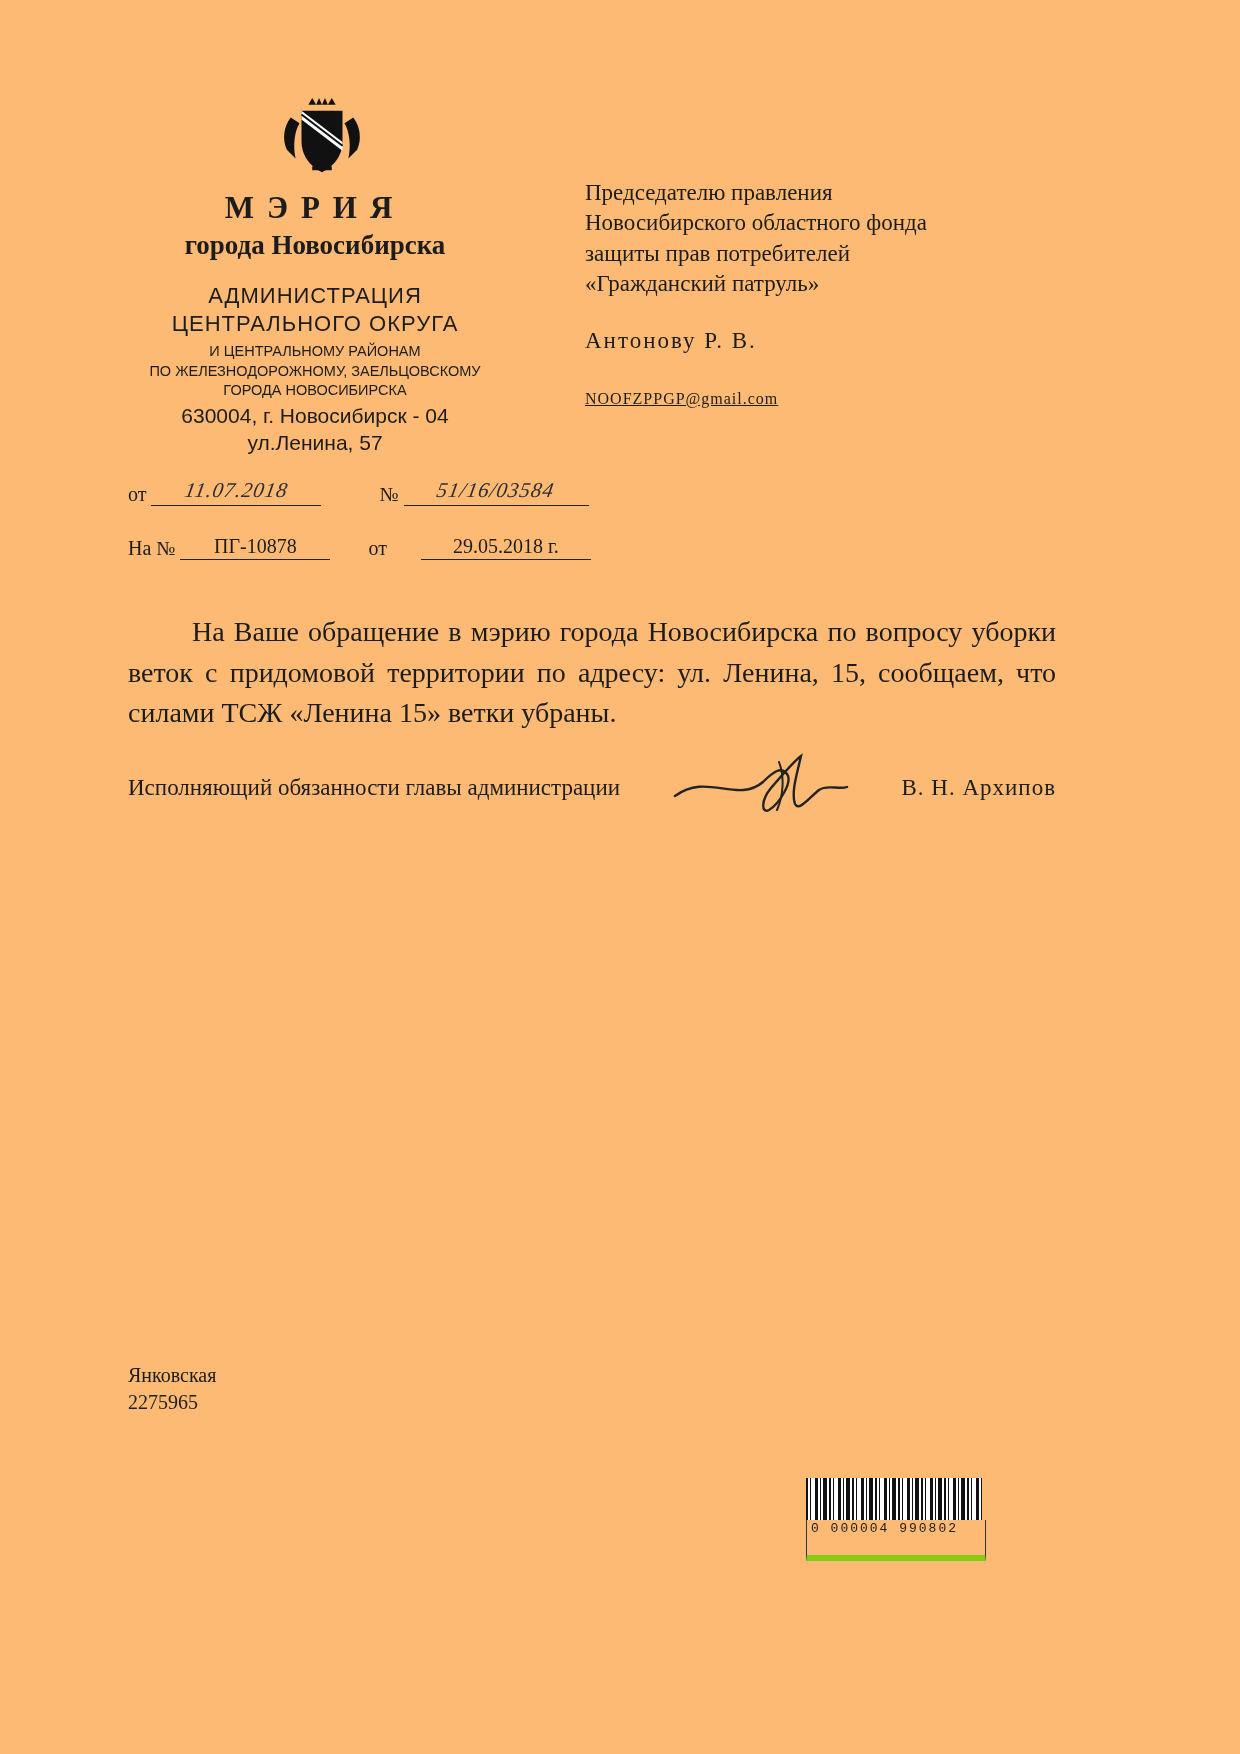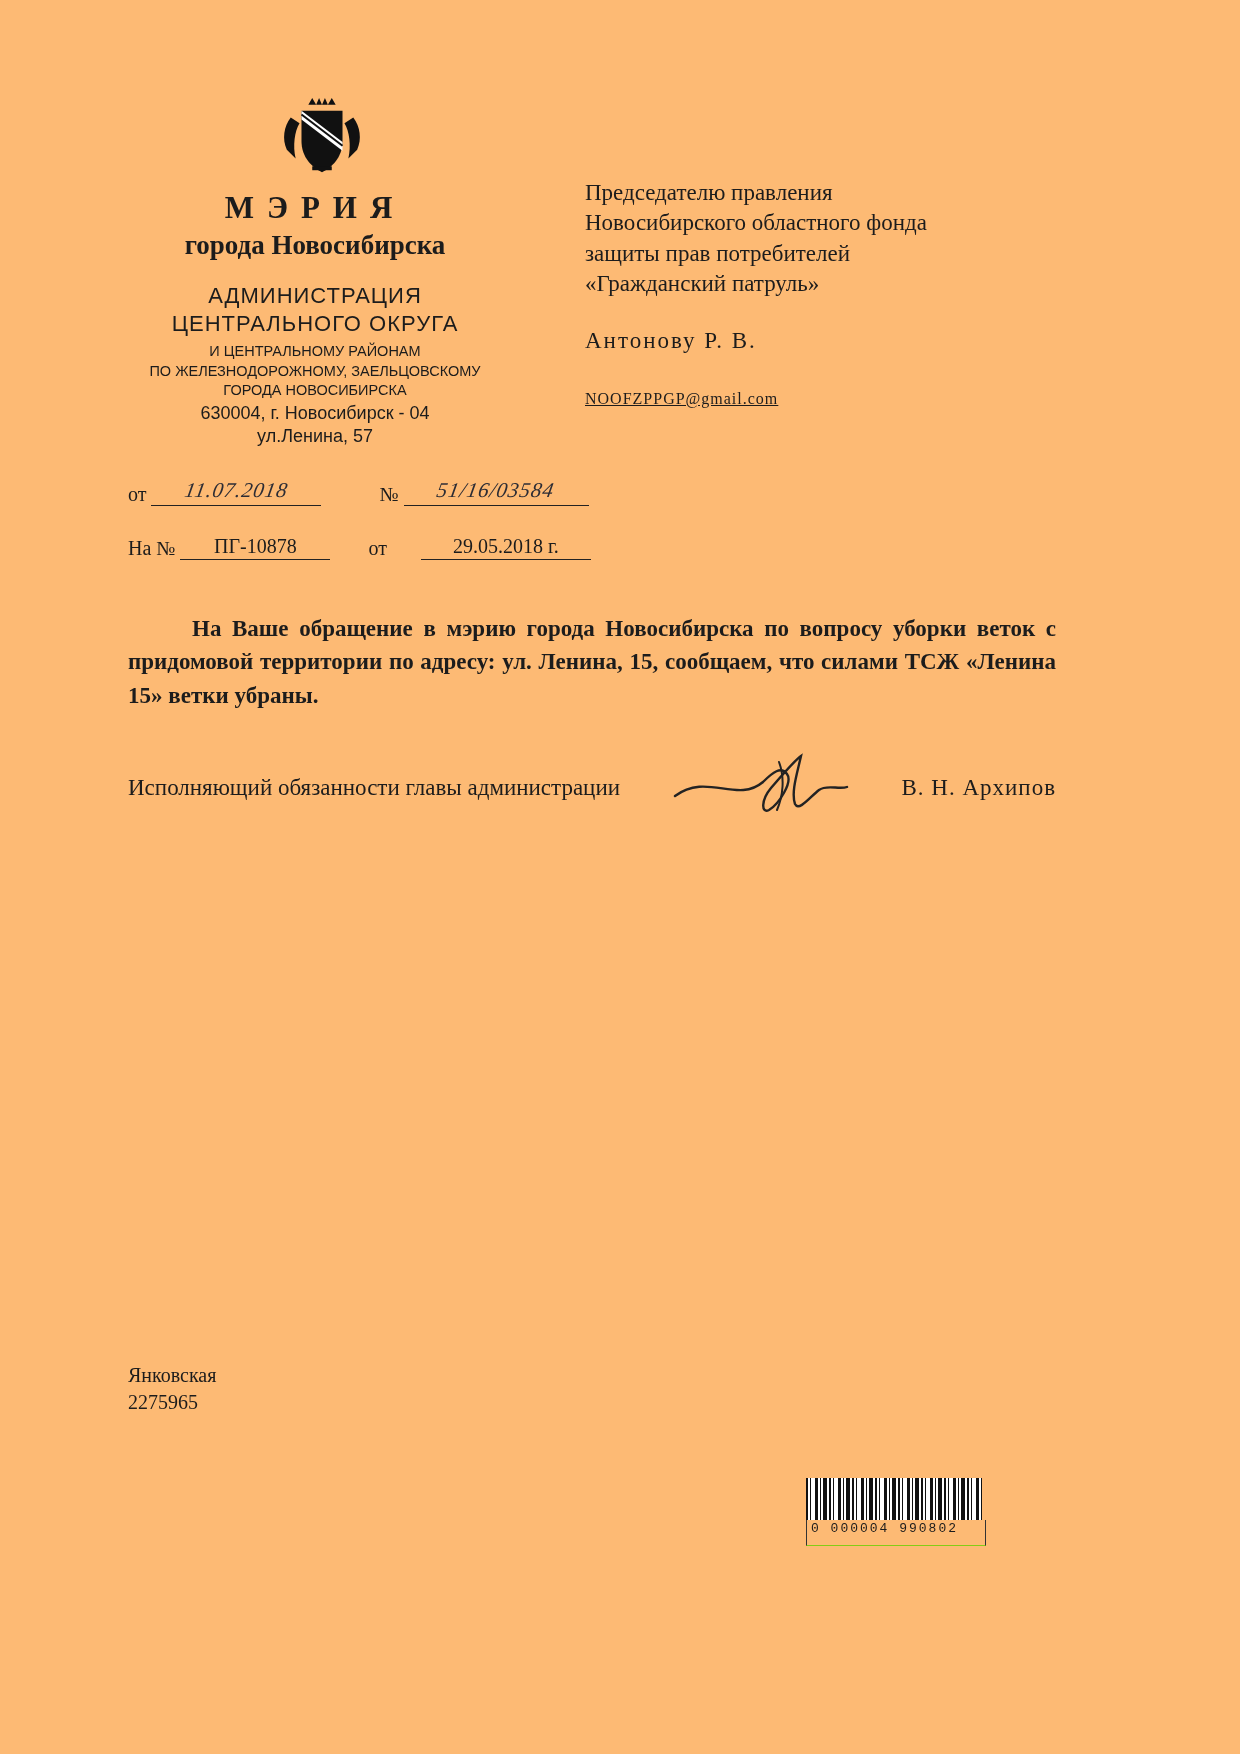--- a/index.html
+++ b/index.html
@@ -16,21 +16,21 @@
   .center{text-align:center;}
   .sans{font-family:"Liberation Sans", sans-serif;}
 
   
   .emblem{left:272px;top:96px;width:100px;height:84px;}
   .org-title{left:70px;top:190px;width:490px;}
   .org-title .l1{font-size:31px;font-weight:bold;letter-spacing:13px;}
   .org-title .l2{font-size:27px;font-weight:bold;margin-top:4px;}
   .admin-block{left:70px;top:282px;width:490px;font-size:22px;letter-spacing:1px;line-height:1.25;}
   .districts-block{left:70px;top:342px;width:490px;font-size:14.5px;line-height:1.35;}
-  .address-block{left:70px;top:402px;width:490px;font-size:18px;line-height:1.3;}
+  .address-block{left:70px;top:402px;width:490px;font-size:21px;line-height:1.3;}
 
   
   .ref-line{left:128px;font-size:20px;}
   .ref1{top:480px;}
   .ref2{top:536px;}
   .blank{display:inline-block;border-bottom:1.4px solid #222;text-align:center;vertical-align:bottom;position:relative;}
   .hand{
     font-style:italic;
     transform:skewX(-10deg);
     display:inline-block;
@@ -42,22 +42,22 @@
   .typed{font-size:20px;position:relative;top:-1px;}
 
   
   .recipient{left:585px;top:170px;width:480px;font-size:23px;line-height:1.32;margin-top:8px;}
   .recipient-name{left:585px;top:328px;font-size:23px;letter-spacing:2px;}
   .recipient-email{left:585px;top:390px;font-size:16px;text-decoration:underline;letter-spacing:1px;}
 
   
   .body-par{
     left:128px;top:612px;width:928px;
-    font-size:23px;line-height:1.45;
-    text-align:justify;text-indent:64px;font-weight:bold;
+    font-size:28px;line-height:1.45;
+    text-align:justify;text-indent:64px;
   }
 
   
   .sign-row{
     left:128px;top:752px;width:928px;
     display:flex;align-items:center;justify-content:space-between;
   }
   .sign-row .pos{font-size:23px;}
   .sign-row .name{font-size:23px;letter-spacing:1px;white-space:nowrap;}
   .sig-svg{width:180px;height:72px;flex:0 0 auto;}
@@ -70,24 +70,24 @@
     background:repeating-linear-gradient(90deg,
       #111 0 2px,#fff 2px 4px,
       #111 4px 5px,#fff 5px 9px,
       #111 9px 12px,#fff 12px 14px,
       #111 14px 15px,#fff 15px 17px,
       #111 17px 21px,#fff 21px 23px);
   }
   .barcode-digits{
     font-family:"Liberation Mono", monospace;
     font-size:13px;letter-spacing:2px;
-    border-bottom:1px solid #84cc16;
+    border-bottom:6px solid #84cc16;
     border-left:1px solid #333;
     border-right:1px solid #333;
-    padding:1px 4px 9px 4px;
+    padding:1px 4px 19px 4px;
     white-space:pre;
   }
 </style>
 </head>
 <body>
 
 <div class="page">
 
   <div class="abs emblem">
     <svg viewBox="0 0 100 86" width="100" height="84" aria-hidden="true">

